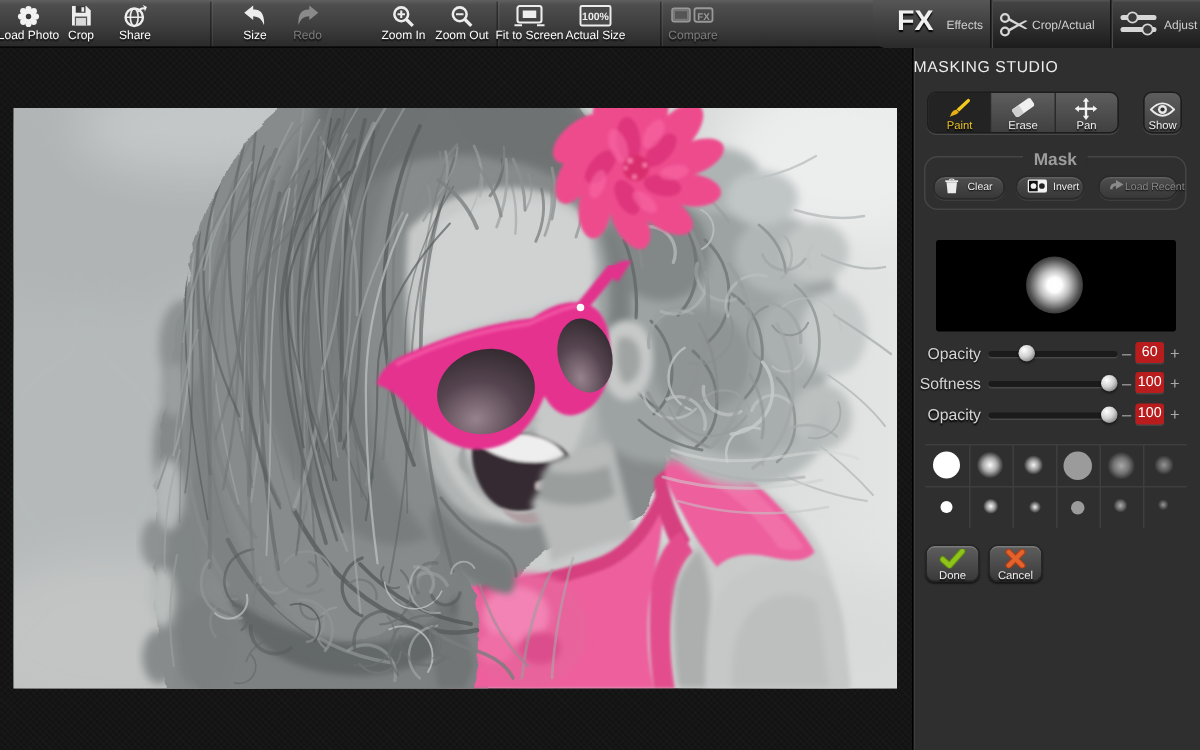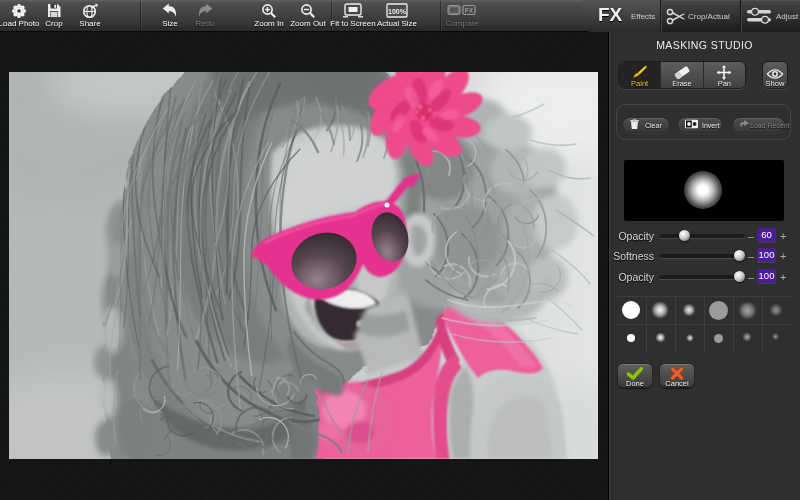--- a/index.html
+++ b/index.html
@@ -12,21 +12,21 @@
 .tbtn{position:absolute;top:0;height:32px;text-align:right;color:#fff}
 .tbtn .ic{position:absolute;top:3px;left:50%;transform:translateX(-50%)}
 .tbtn .lb{position:absolute;top:19px;left:50%;transform:translateX(-50%);font-size:8px;white-space:nowrap;text-shadow:0 1px 1px rgba(0,0,0,.8)}
 .dis{color:#7d7d7d}
 .tsep{position:absolute;top:1px;height:30px;width:1px;background:rgba(0,0,0,.38);box-shadow:1px 0 0 rgba(255,255,255,.07)}
 #fxsec{position:absolute;left:582px;top:0;width:218px;height:32px;background:linear-gradient(#454545,#1c1c1c);border-radius:0 0 0 9px;box-shadow:inset 1px 1px 0 rgba(255,255,255,.08)}
 #fxb{position:absolute;left:0;top:0;width:78px;height:32px;background:linear-gradient(#565656,#2a2a2a);border-radius:0 0 0 9px}
 .fxdiv{position:absolute;top:0;height:32px;width:1px;background:#141414;box-shadow:1px 0 0 #4a4a4a}
 
 #panel{position:absolute;left:609px;top:32px;width:191px;height:468px;background:#2f2f2f;box-shadow:inset 1px 0 0 #3d3d3d,-1px 0 0 #000;font-family:"Liberation Sans",sans-serif}
-#ptitle{position:absolute;top:7px;left:0;width:100%;text-align:center;color:#ececec;font-size:10.5px;letter-spacing:.4px}
+#ptitle{position:absolute;top:7px;left:0;width:100%;text-align:left;color:#ececec;font-size:10.5px;letter-spacing:.4px}
 #toolgrp{position:absolute;left:9px;top:29px;width:128px;height:28px;display:flex;border:1px solid #1d1d1d;border-radius:6px;background:linear-gradient(#5d5d5d,#404040);box-shadow:0 1px 0 rgba(255,255,255,.12)}
 .tseg{flex:1;position:relative;border-right:1px solid #2a2a2a}
 .tseg:last-child{border-right:none}
 .tseg.act{background:#232323;border-radius:5px 0 0 5px}
 .tseg .ic{position:absolute;top:3px;left:50%;transform:translateX(-50%)}
 .tseg .lb{position:absolute;top:17px;width:100%;text-align:center;font-size:7.5px;color:#f0f0f0;text-shadow:0 1px 1px #000}
 .tseg.act .lb{color:#e9c223}
 #showbtn{position:absolute;left:153px;top:29px;width:26px;height:28px;border:1px solid #1d1d1d;border-radius:6px;background:linear-gradient(#5d5d5d,#404040);box-shadow:0 1px 0 rgba(255,255,255,.12)}
 #showbtn .ic{position:absolute;top:4px;left:50%;transform:translateX(-50%)}
 #showbtn .lb{position:absolute;top:17px;width:100%;text-align:center;font-size:7.5px;color:#f0f0f0;text-shadow:0 1px 1px #000}
@@ -44,21 +44,21 @@
 #bload{left:115px;top:12px;width:53px;color:#8a8a8a}
 #bload .lb{left:17px}
 #fbrush{top:121px;height:200px}
 #bprev{position:absolute;left:15px;top:128px;width:160px;height:61px;background:#000;border-radius:2px}
 #blob{position:absolute;left:60px;top:11px;width:38px;height:38px;background:radial-gradient(circle,#fff 0%,#fdfdfd 18%,rgba(250,250,250,.75) 38%,rgba(240,240,240,.35) 62%,rgba(230,230,230,.08) 85%,transparent 100%);border-radius:50%}
 .srow{position:absolute;left:0;width:100%;height:14px}
 .srow .sl{position:absolute;right:146px;top:1px;font-size:10.5px;color:#d6d6d6;text-shadow:0 1px 1px #000}
 .track{position:absolute;left:50px;top:5px;width:86px;height:4px;background:#1b1b1b;border-radius:2px;box-shadow:0 1px 0 rgba(255,255,255,.12)}
 .knob{position:absolute;top:-4px;width:11px;height:11px;border-radius:50%;background:radial-gradient(circle at 35% 30%,#ffffff,#d0d0d0 45%,#8f8f8f 75%,#6f6f6f);box-shadow:0 1px 2px rgba(0,0,0,.6)}
 .minus{position:absolute;left:139px;top:1px;font-size:11px;color:#aaa}
-.vbox{position:absolute;left:148px;top:-1px;width:19px;height:14px;background:#4c1d95;border-radius:2px;box-shadow:0 1px 0 rgba(255,255,255,.1);color:#fff;font-size:9.5px;text-align:center;line-height:14px}
+.vbox{position:absolute;left:148px;top:-1px;width:19px;height:14px;background:#b91c1c;border-radius:2px;box-shadow:0 1px 0 rgba(255,255,255,.1);color:#fff;font-size:9.5px;text-align:center;line-height:14px}
 .plus{position:absolute;left:171px;top:1px;font-size:11px;color:#aaa}
 #grid{position:absolute;left:8px;top:264px;width:174px;height:56px}
 #grid .h1{position:absolute;left:0;top:0;width:100%;height:1px;background:#3e3e3e}
 #grid .h2{position:absolute;left:0;top:28px;width:100%;height:1px;background:#3e3e3e}
 #grid .v{position:absolute;top:0;width:1px;height:56px;background:#3e3e3e}
 .pc{position:absolute;border-radius:50%}
 #acts{position:absolute;left:0;top:331px;width:100%}
 .abtn{position:absolute;top:0;width:36px;height:25px;border-radius:6px;background:linear-gradient(#5e5e5e,#3a3a3a);border:1px solid #262626;box-shadow:inset 0 1px 0 rgba(255,255,255,.18),0 1px 1px rgba(0,0,0,.5)}
 .abtn .ic{position:absolute;top:2px;left:50%;transform:translateX(-50%)}
 .abtn .lb{position:absolute;top:15px;width:100%;text-align:center;font-size:7.5px;color:#f2f2f2;text-shadow:0 1px 1px #000}
@@ -667,20 +667,21 @@
     <div id="showbtn">
         <span class="ic"><svg width="17" height="12" viewBox="0 0 17 12">
             <path d="M.8 6 Q8.5 -2.2 16.2 6 Q8.5 14.2 .8 6 Z" fill="none" stroke="#e8e8e8" stroke-width="1.3"></path>
             <circle cx="8.5" cy="6" r="3" fill="#e8e8e8"></circle>
             <circle cx="8.5" cy="6" r="1.4" fill="#2f2f2f"></circle>
           </svg></span>
         <span class="lb">Show</span>
       </div>
 
     <div class="fset" id="fmask">
+        <div class="flab"><span>Mask</span></div>
       <div class="pbtn" id="bclear">
           <span class="ic"><svg width="9" height="10" viewBox="0 0 9 10">
               <path d="M1 2.5 H8 L7.2 10 H1.8 Z" fill="#ececec"></path>
               <rect x="0.2" y="1.2" width="8.6" height="1.2" fill="#ececec"></rect>
               <path d="M3 1.2 Q3 .2 4.5 .2 Q6 .2 6 1.2" fill="none" stroke="#ececec" stroke-width=".8"></path>
             </svg></span>
           <span class="lb">Clear</span>
         </div>
       <div class="pbtn" id="binv">
           <span class="ic"><svg width="13" height="9" viewBox="0 0 13 9">

